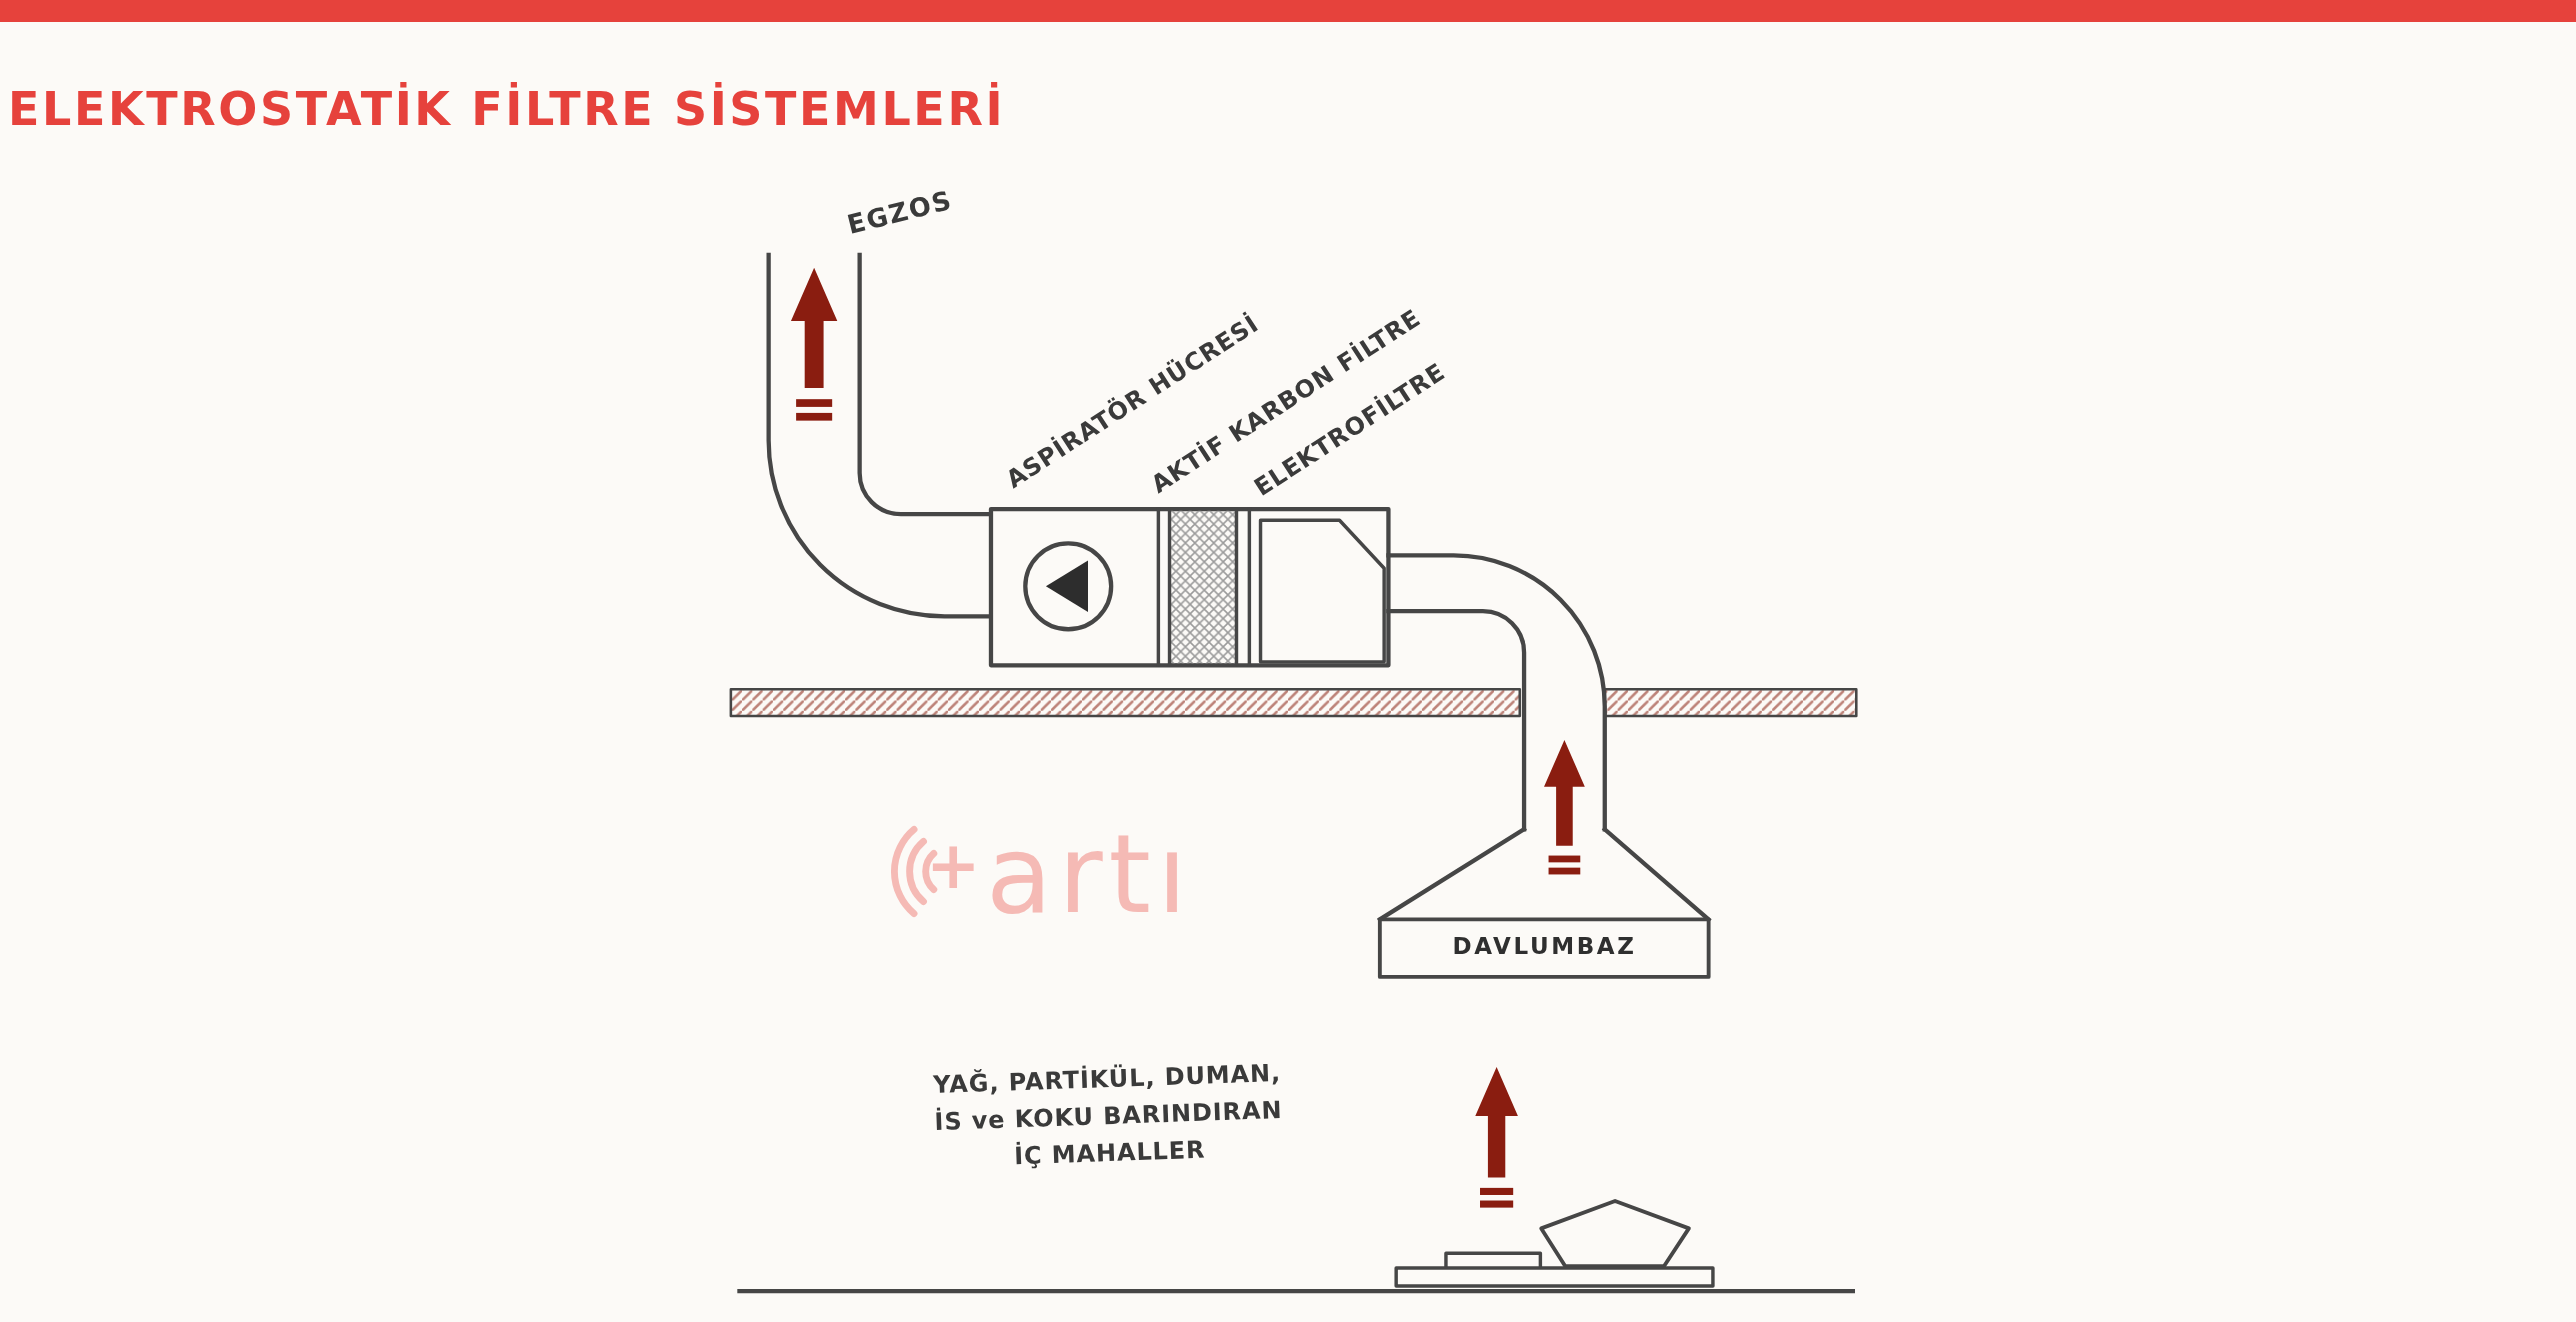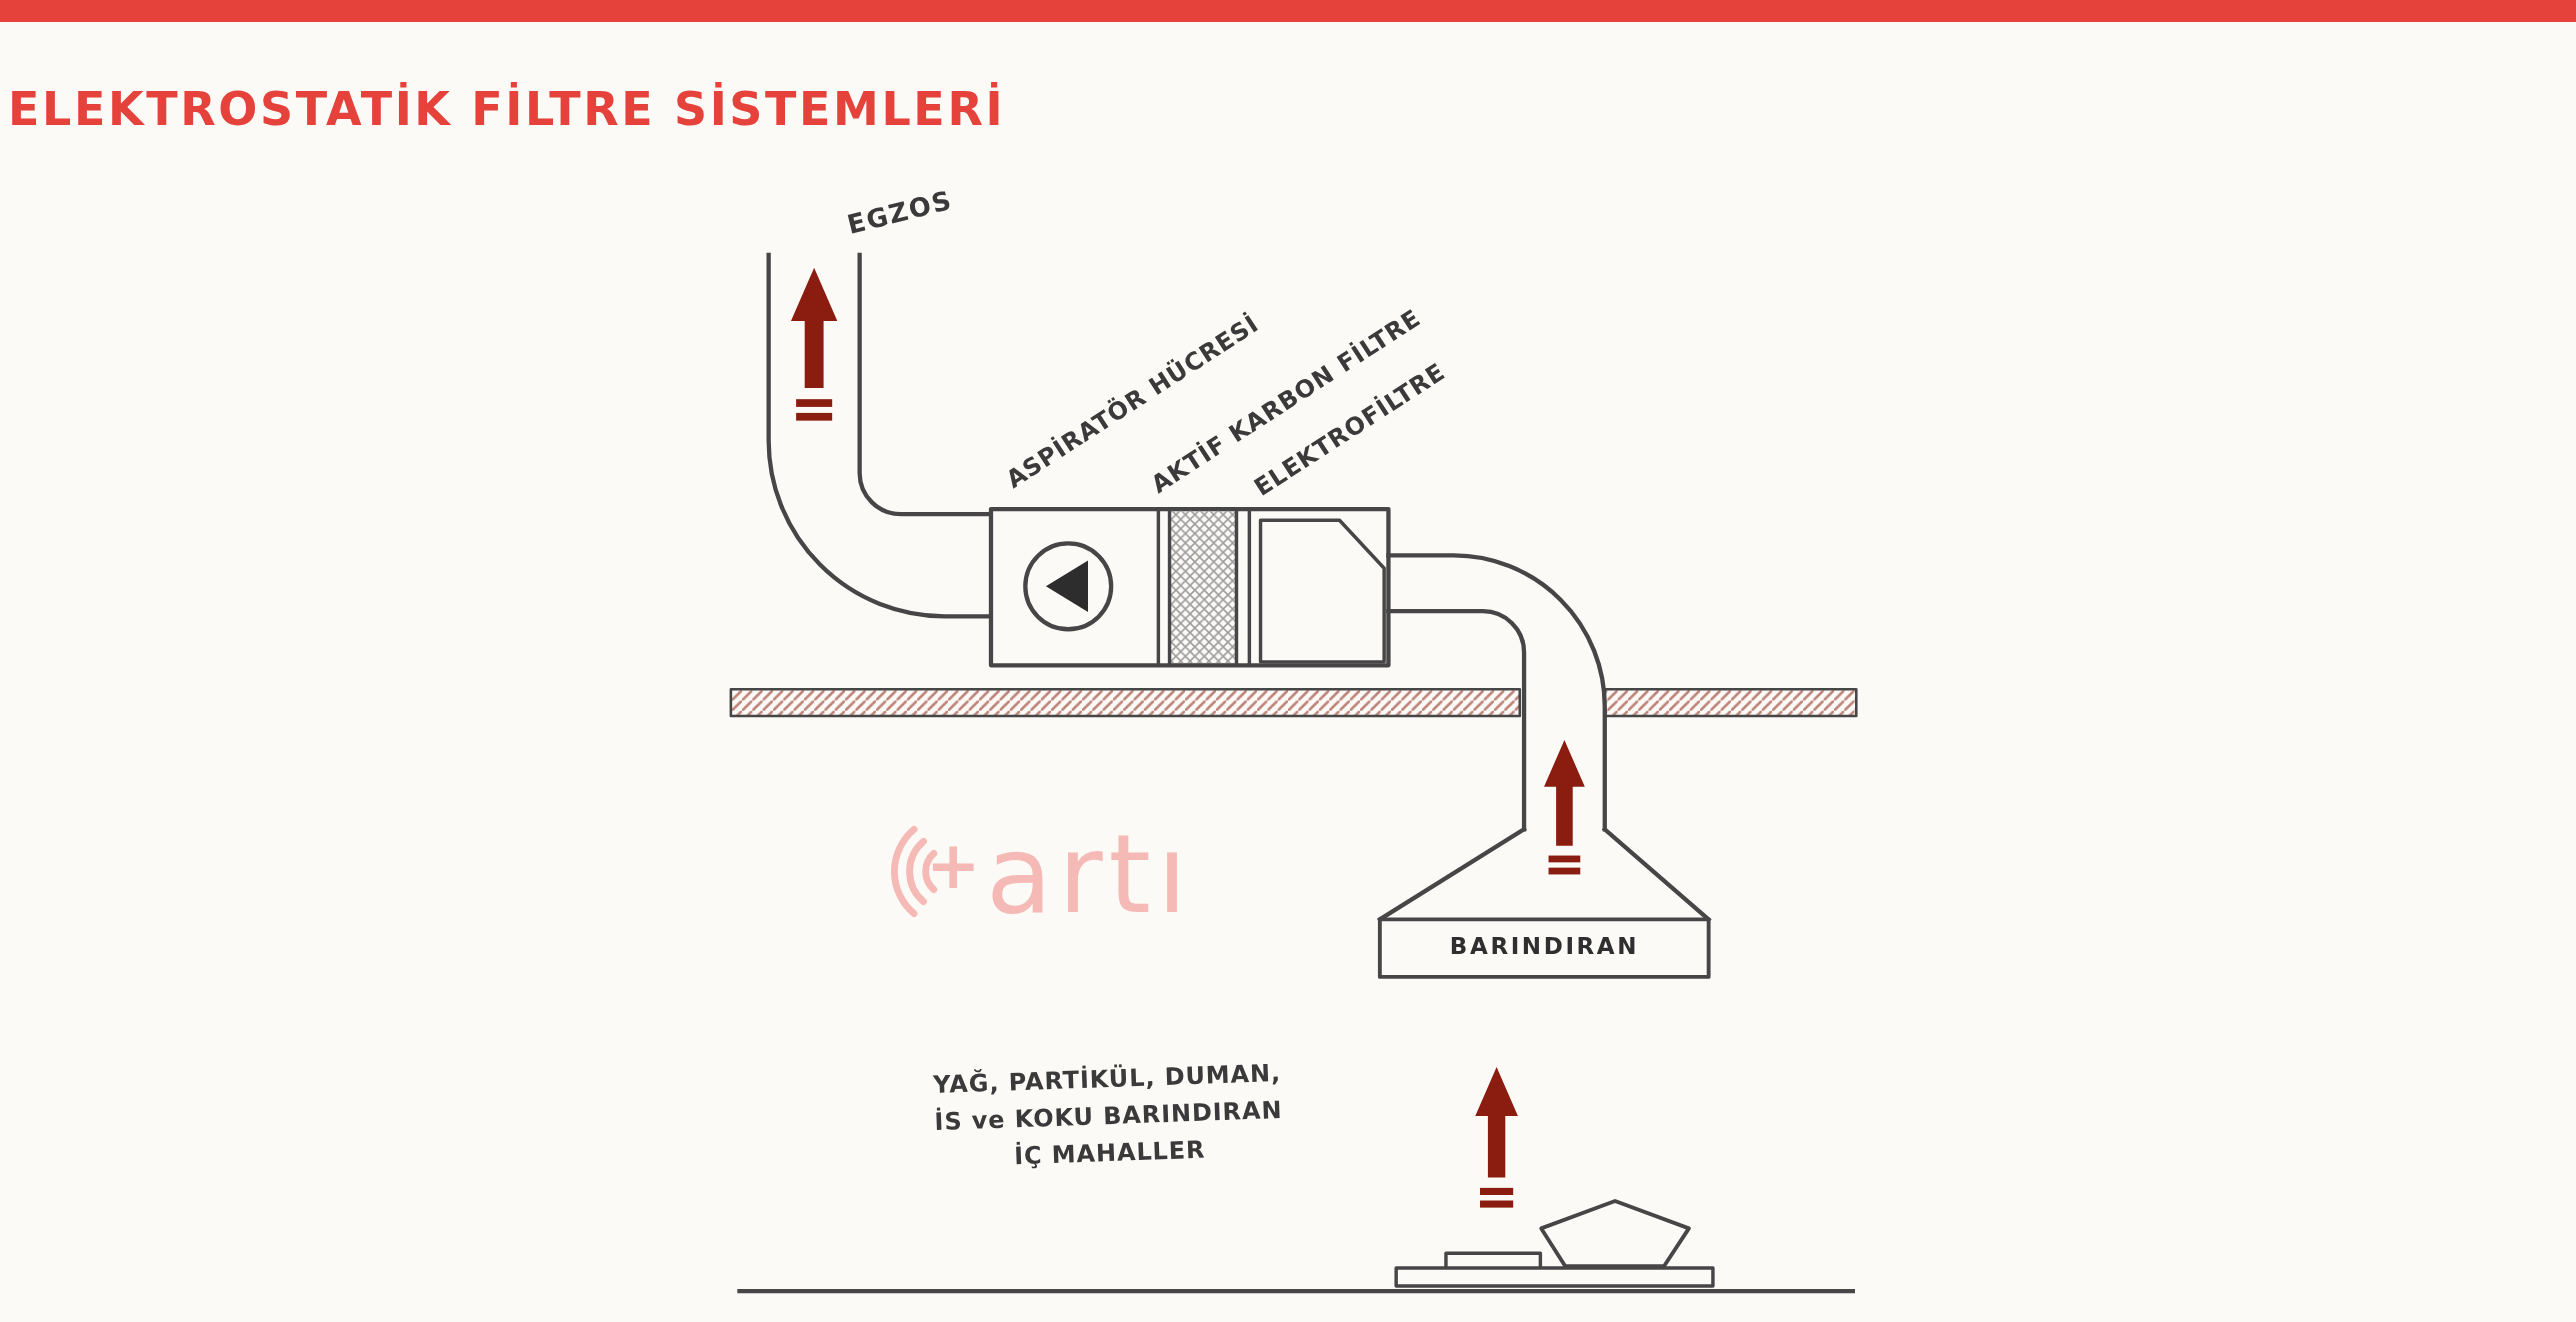--- a/index.html
+++ b/index.html
@@ -123,21 +123,21 @@
       <use href="#up-arrow" transform="translate(948,312)"></use>
       <use href="#up-arrow" transform="translate(1822,862) scale(0.88)"></use>
       <use href="#up-arrow" transform="translate(1743,1243) scale(0.92)"></use>
     </g>
   </svg>
 
   <div class="dlabel egzos">EGZOS</div>
   <div class="dlabel rot lbl-asp">ASPİRATÖR HÜCRESİ</div>
   <div class="dlabel rot lbl-carbon">AKTİF KARBON FİLTRE</div>
   <div class="dlabel rot lbl-electro">ELEKTROFİLTRE</div>
-  <div class="dlabel hood-label">BARINDIRAN</div>
+  <div class="dlabel hood-label">DAVLUMBAZ</div>
 
   <div class="source-text">
     <div>YAĞ, PARTİKÜL, DUMAN,</div>
     <div>İS ve KOKU BARINDIRAN</div>
     <div>İÇ MAHALLER</div>
   </div>
 
   <div class="watermark">
     <svg class="wm-arcs" width="129" height="129" viewBox="0 0 150 150" xmlns="http://www.w3.org/2000/svg">
       <g fill="none" stroke="#f5bab5" stroke-width="8" stroke-linecap="round">

